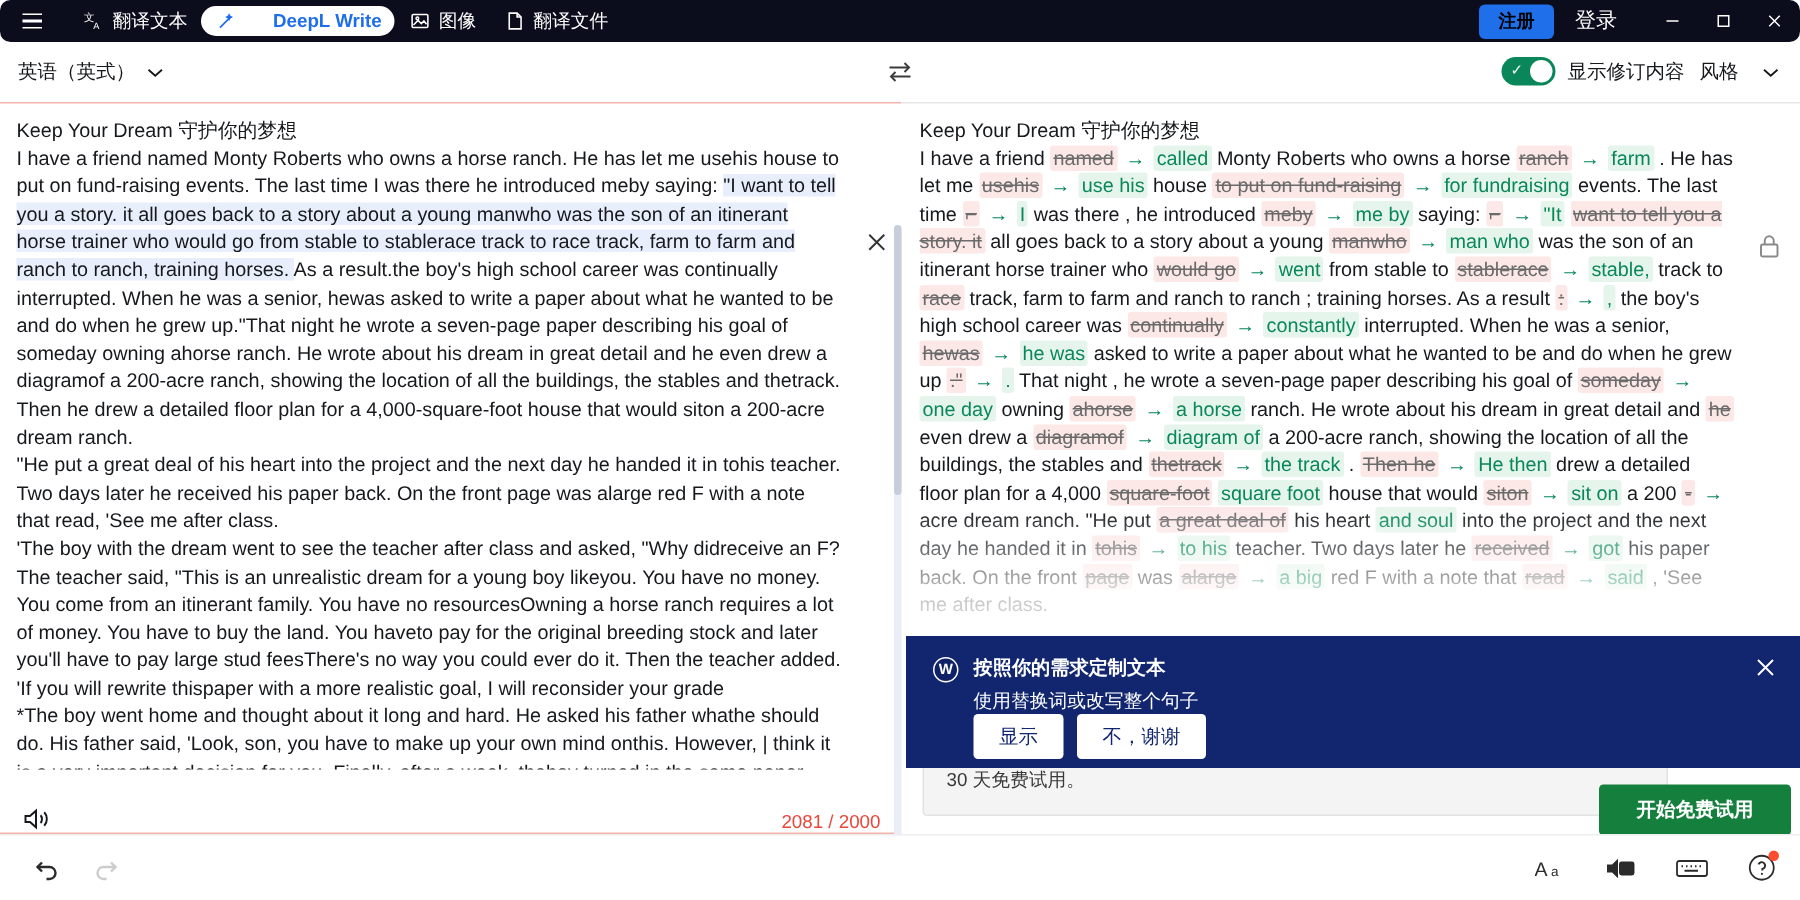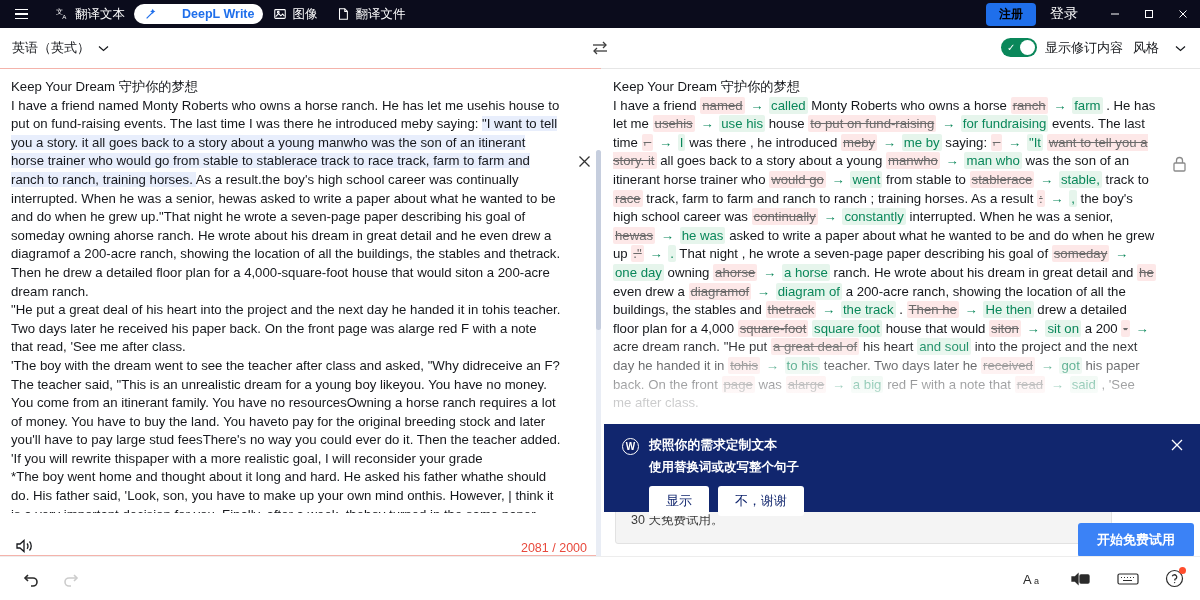--- a/index.html
+++ b/index.html
@@ -6,21 +6,21 @@
   html, body {
     width: 1200px; height: 600px;
     font-family: "Liberation Sans", sans-serif;
     background: #ffffff; overflow: hidden;
   }
   .app { position: relative; width: 1200px; height: 600px; display: flex; flex-direction: column; }
 
   
   .topbar {
     height: 28px; background: #0b0c1c; color: #ffffff;
-    display: flex; align-items: center; flex: none;
+    display: flex; align-items: center; flex: none; border-radius: 7px;
   }
   .tb-left { display: flex; align-items: center; gap: 0px; padding-left: 8px; }
   .tb-right { margin-left: auto; display: flex; align-items: center; }
   .hamburger { width: 26px; height: 20px; display: flex; flex-direction: column;
     justify-content: center; align-items: center; gap: 3px; cursor: pointer; margin-right: 12px;}
   .hamburger i { display: block; width: 13px; height: 1.5px; background: #fff; }
   .navitem {
     display: flex; align-items: center; gap: 5px; height: 20px;
     padding: 0 9px; font-size: 12.5px; color: #ffffff; cursor: pointer;
     white-space: nowrap; border-radius: 11px;
@@ -109,38 +109,38 @@
   .lock-icon { position: absolute; top: 86px; right: 12px; z-index: 6; cursor: pointer; }
 
   
   .upsell {
     position: absolute; left: 14px; top: 383px; width: 497px; background: #f4f4f4;
     border: 1px solid #e2e2e2; border-radius: 3px; padding: 13px 15px 14px 15px; z-index: 8;
   }
   .upsell h3 { font-size: 13.5px; color: #16181c; font-weight: bold; margin-bottom: 11px; }
   .upsell p { font-size: 12.5px; color: #3a3a3a; line-height: 17px; }
   .trial-btn {
-    position: absolute; right: -83px; bottom: -14px; background: #3b82f6; color: #fff;
-    font-size: 13px; font-weight: bold; padding: 8px 19px; border-radius: 3px; cursor: pointer; text-align: right;
+    position: absolute; right: -83px; bottom: -14px; background: #15803d; color: #fff;
+    font-size: 13px; font-weight: bold; padding: 8px 25px; border-radius: 3px; cursor: pointer; text-align: right;
   }
 
   
   .toast {
     position: absolute; left: 604px; right: 0; bottom: 44px; height: 88px;
     background: #11266e; color: #fff; display: flex; align-items: flex-start;
     padding: 13px 14px 0 18px; z-index: 12;
   }
   .toast-logo {
     width: 17px; height: 17px; border-radius: 50%; background: #0f2167;
     border: 1.5px solid #ffffff; display: flex; align-items: center; justify-content: center;
     font-size: 10px; font-weight: bold; color: #fff; flex: none; margin-top: 1px;
   }
   .toast-body { margin-left: 10px; }
   .toast-title { font-size: 12.8px; font-weight: bold; margin-bottom: 5px; }
-  .toast-sub { font-size: 12.5px; margin-bottom: 10px; font-weight: bold; }
+  .toast-sub { font-size: 12.5px; margin-bottom: 0; }
   .toast-actions { display: flex; gap: 9px; }
   .toast-btn {
     background: #ffffff; color: #11266e; font-size: 13px; padding: 6px 17px;
     border-radius: 3px; cursor: pointer; font-weight: normal;
   }
   .toast-close { margin-left: auto; cursor: pointer; padding: 1px 2px; }
 
   
   .bottombar {
     height: 44px; flex: none; background: #fff; display: flex; align-items: center;

